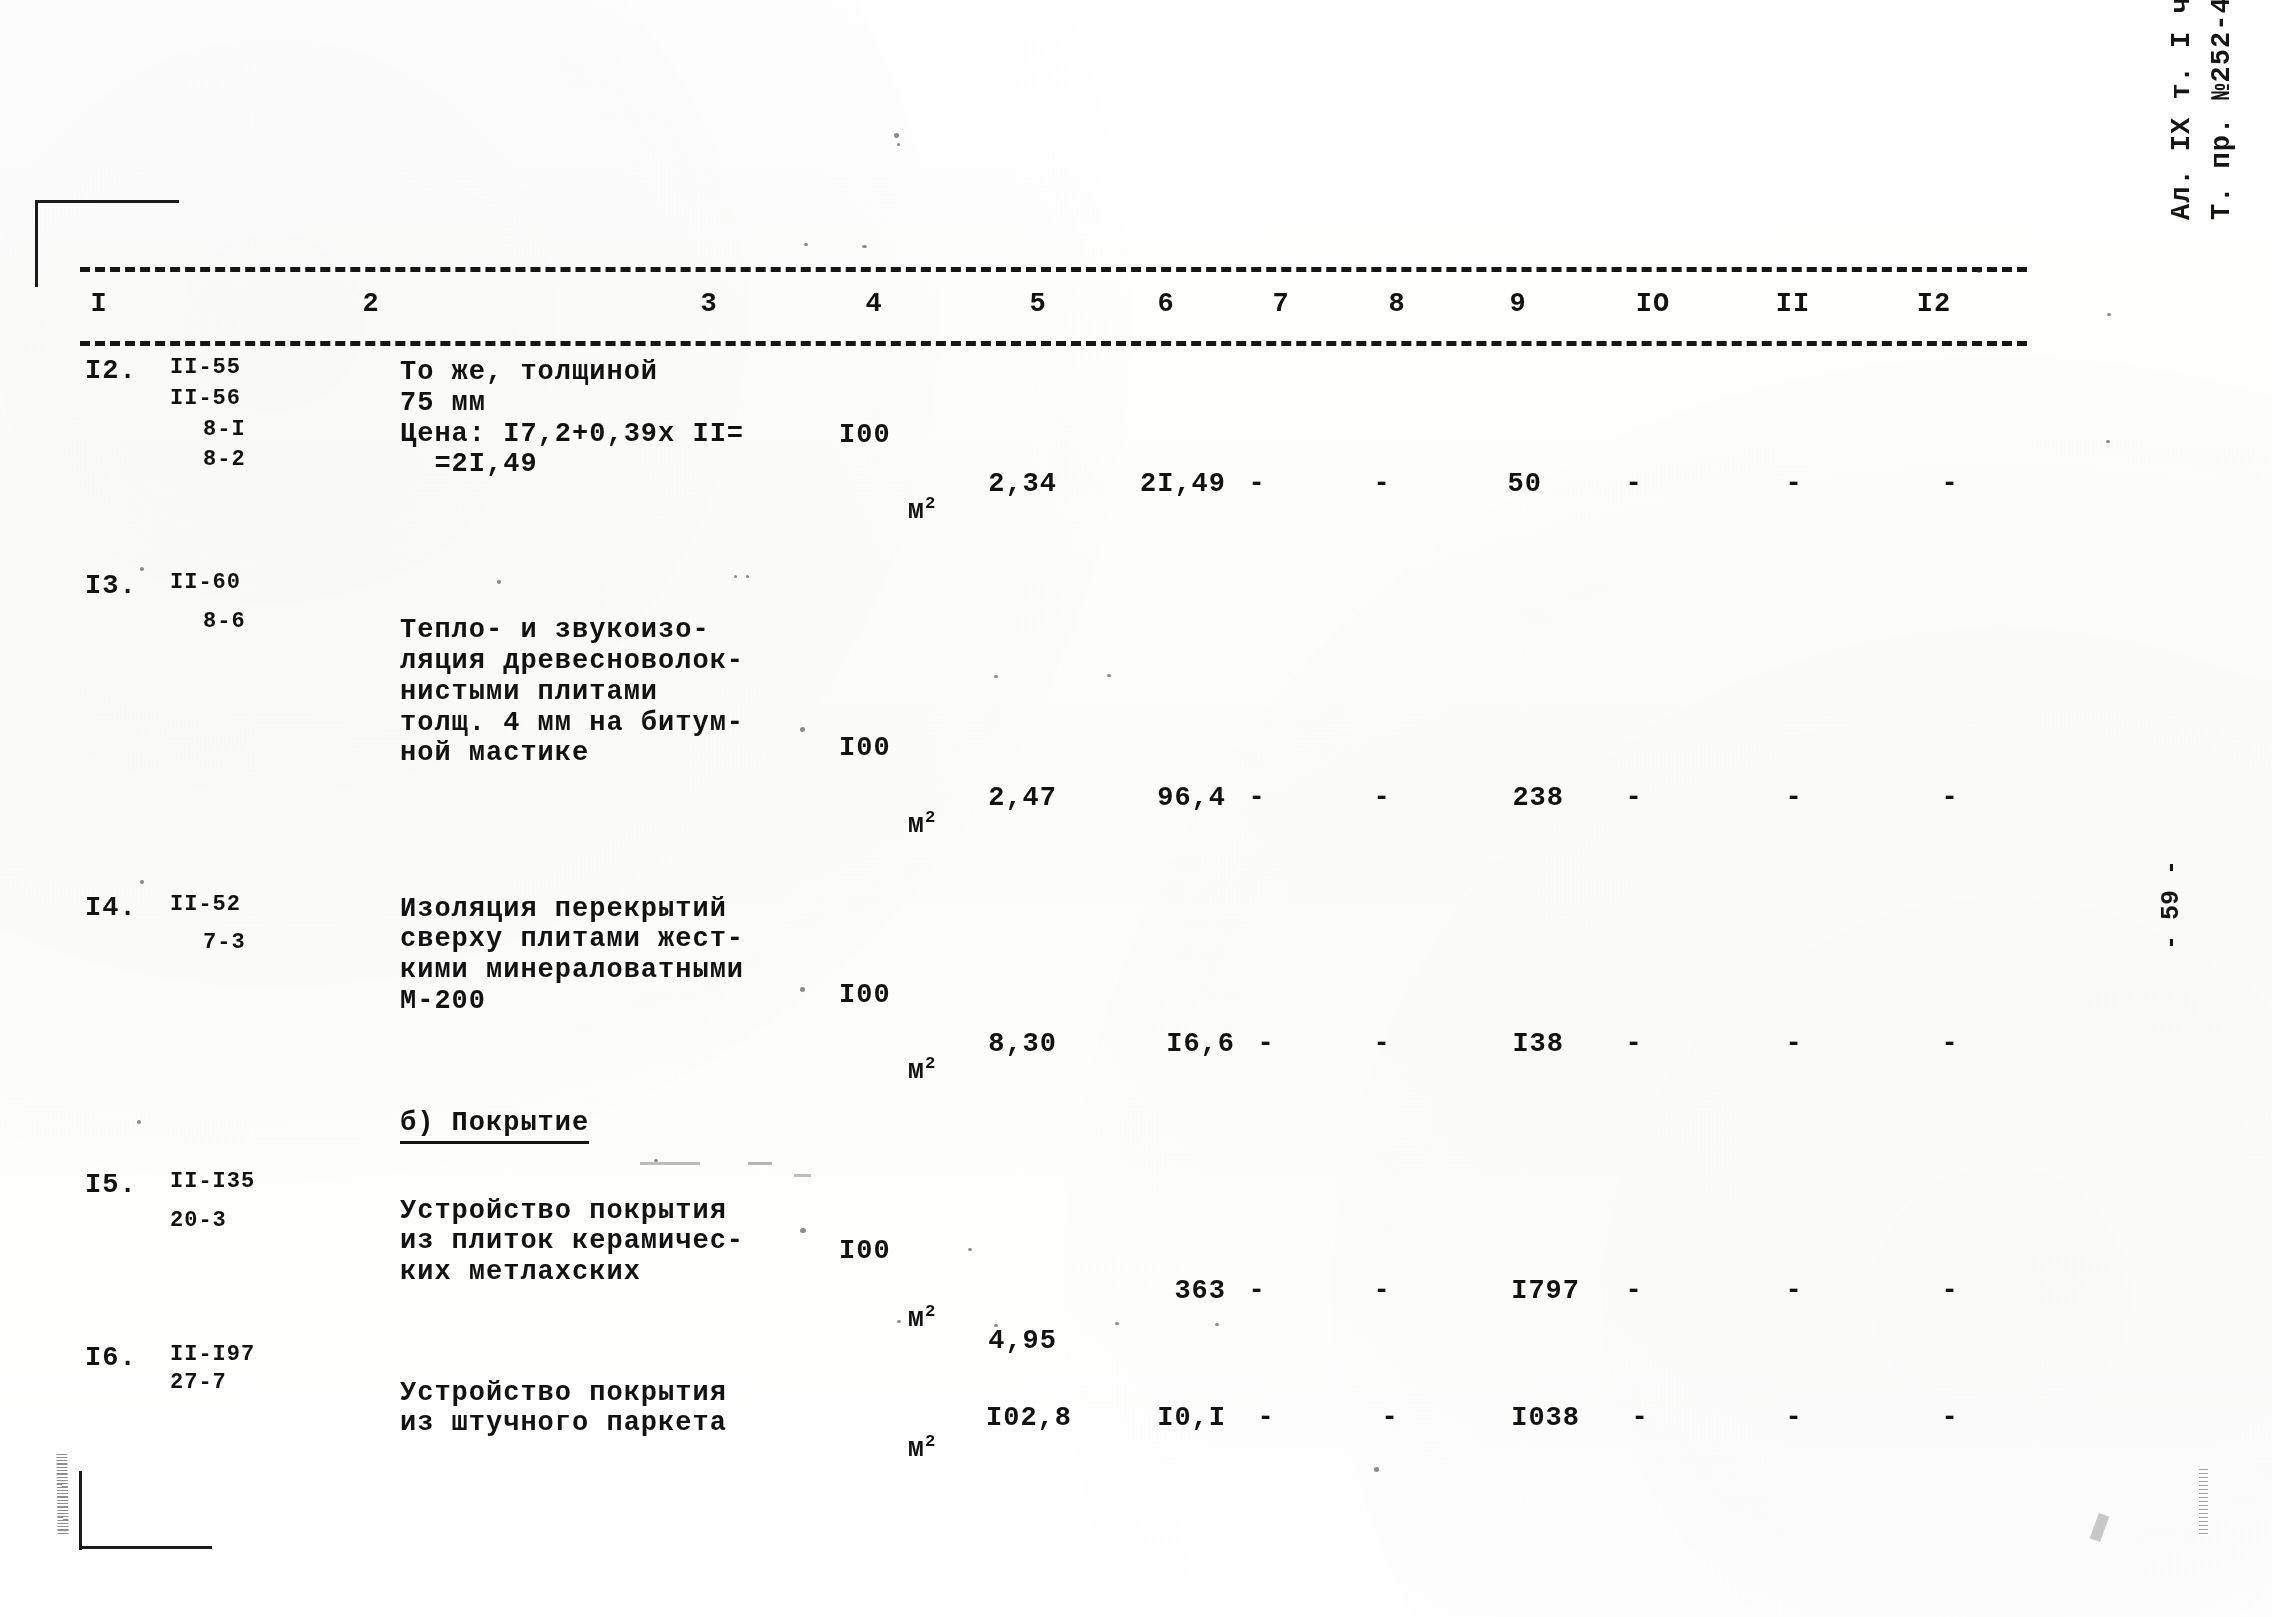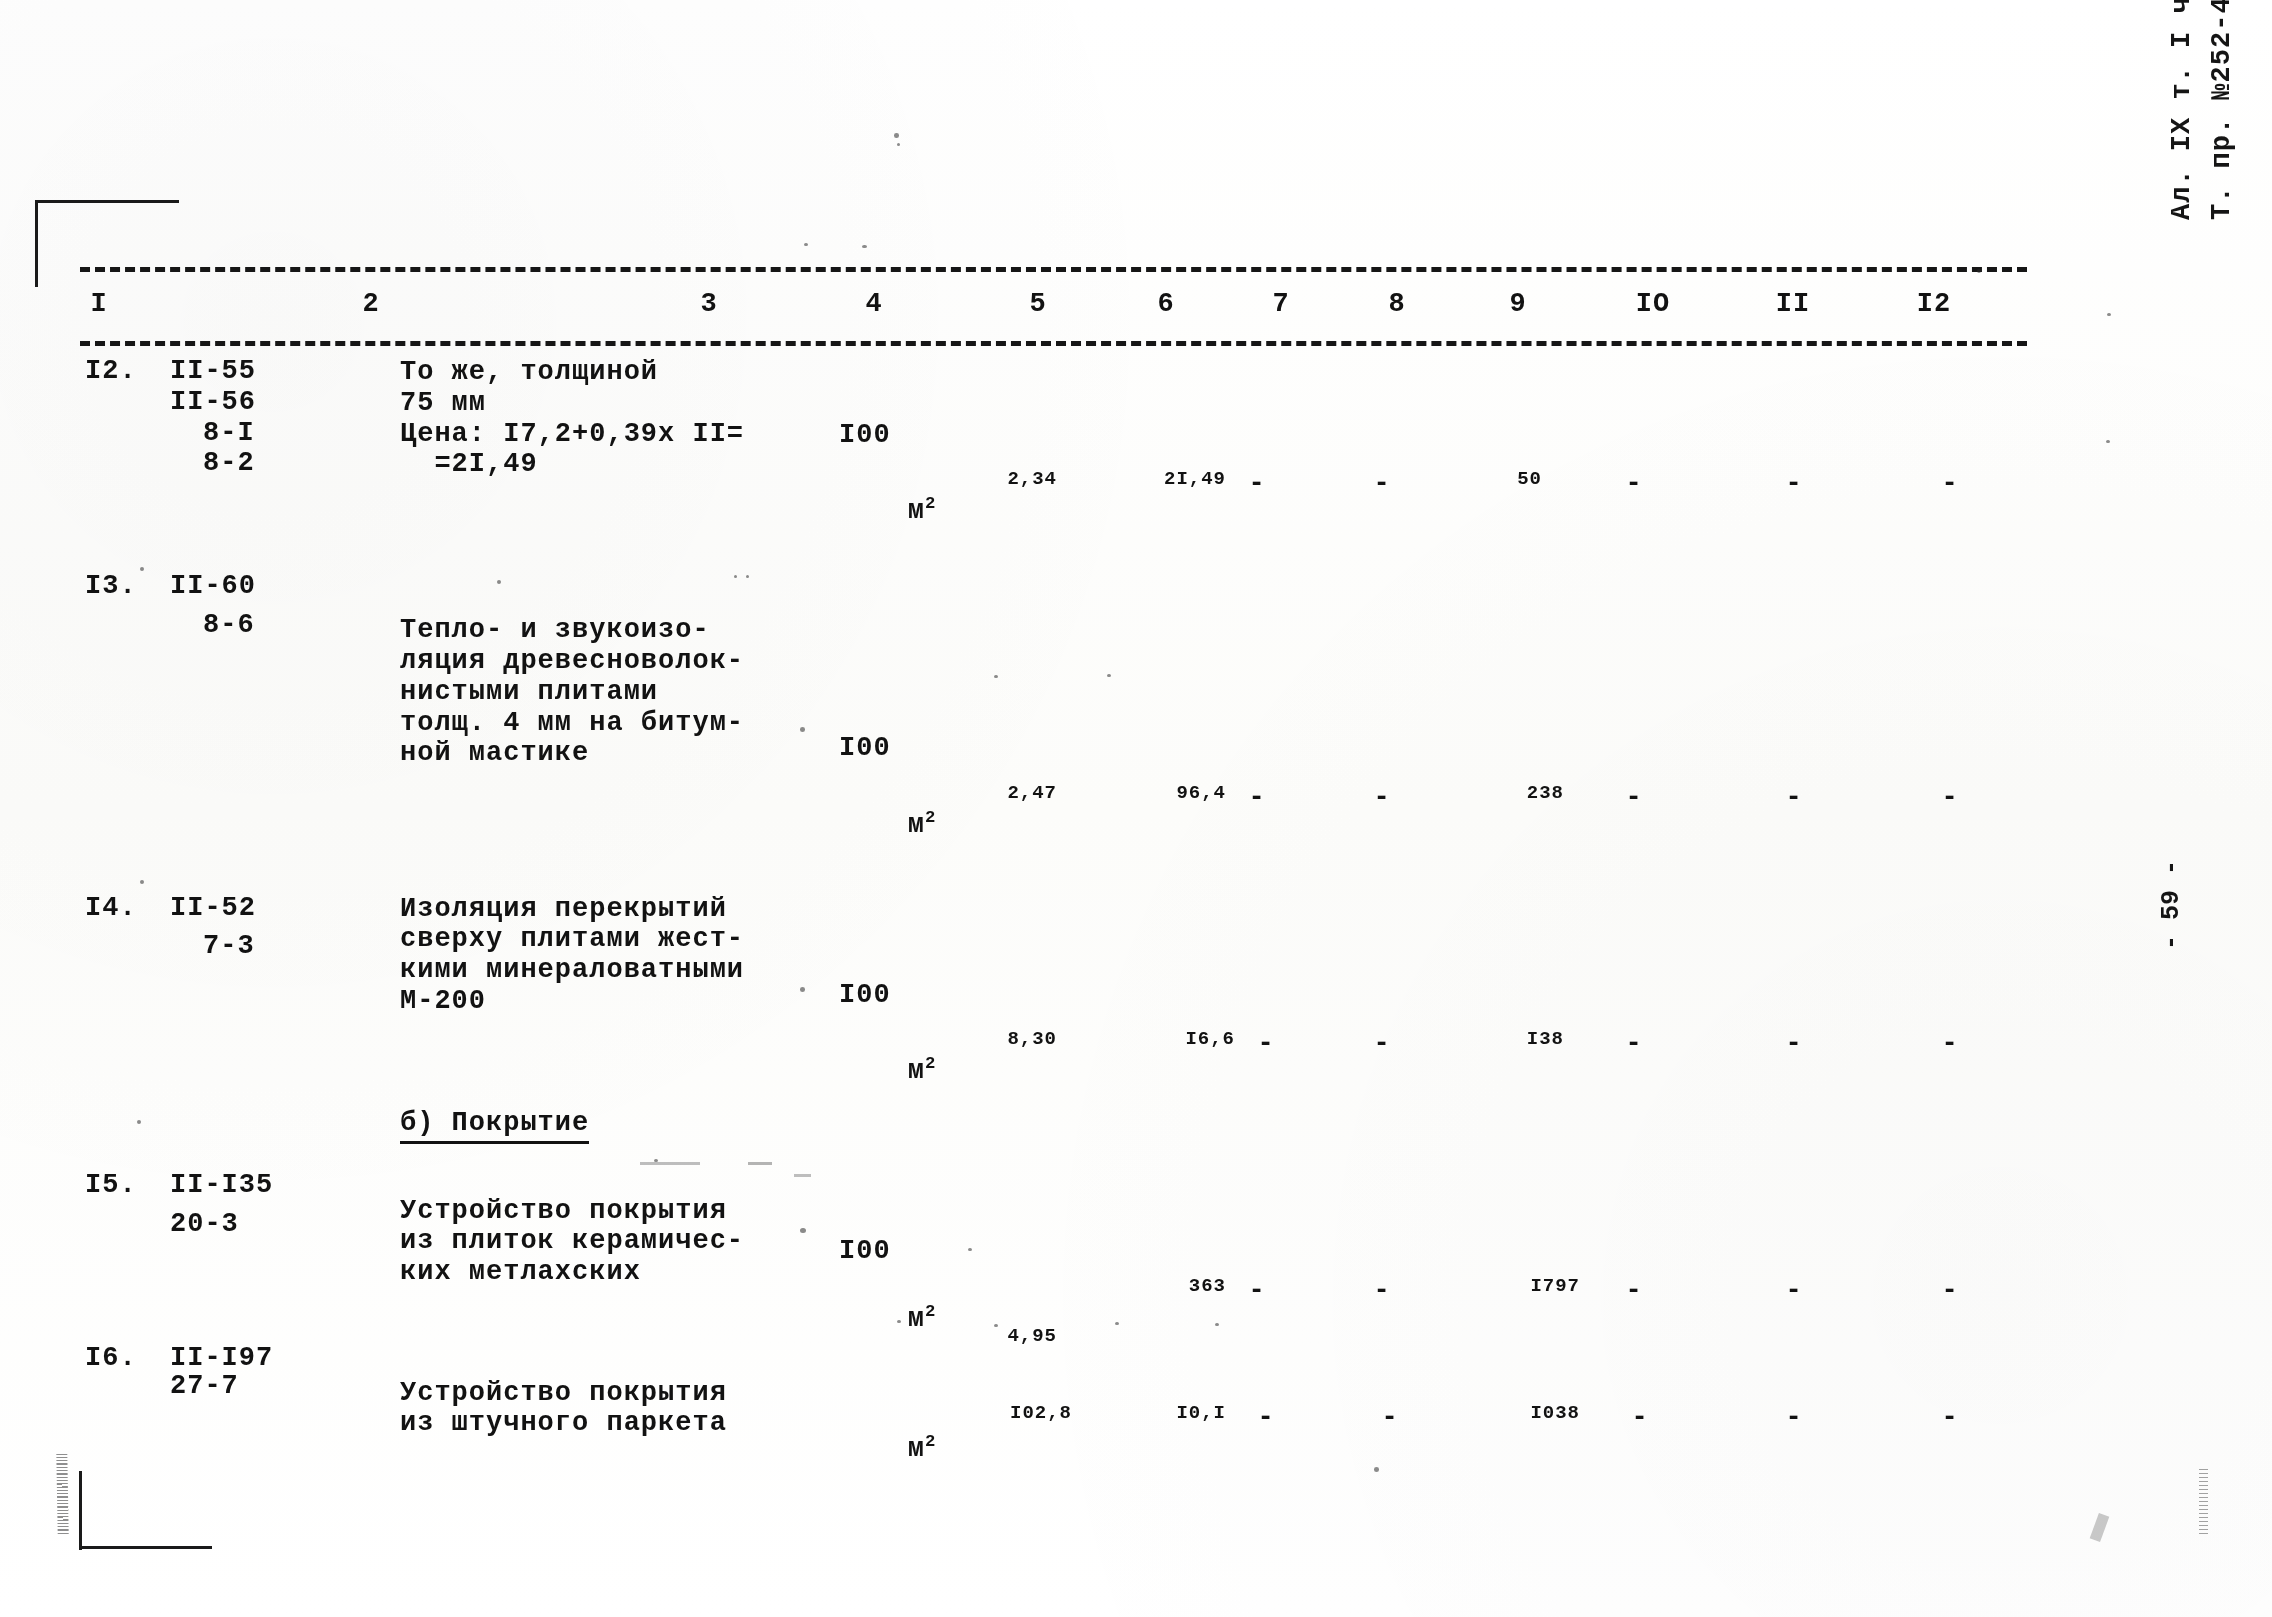--- a/index.html
+++ b/index.html
@@ -87,24 +87,24 @@
     white-space: pre;
     letter-spacing: 1px;
     line-height: 1.22;
   }
   .colnum {
     font-size: 27px;
     text-align: center;
     transform: translateX(-50%);
   }
   .rownum  { font-size: 27px; }
-  .code    { font-size: 27px; }
+  .code    { font-size: 22px; }
   .desc    { font-size: 27px; line-height: 1.30; }
   .unit    { font-size: 27px; }
-  .val     { font-size: 19px; text-align: right; transform: translateX(-100%); }
+  .val     { font-size: 27px; text-align: right; transform: translateX(-100%); }
   .dash    { font-size: 27px; text-align: center; transform: translateX(-50%); }
   .section-head {
     font-size: 27px;
   }
   .section-head .u {
     border-bottom: 3.3px solid #121212;
     padding-bottom: 3px;
   }
   .sup {
     font-size: 17.3px;

